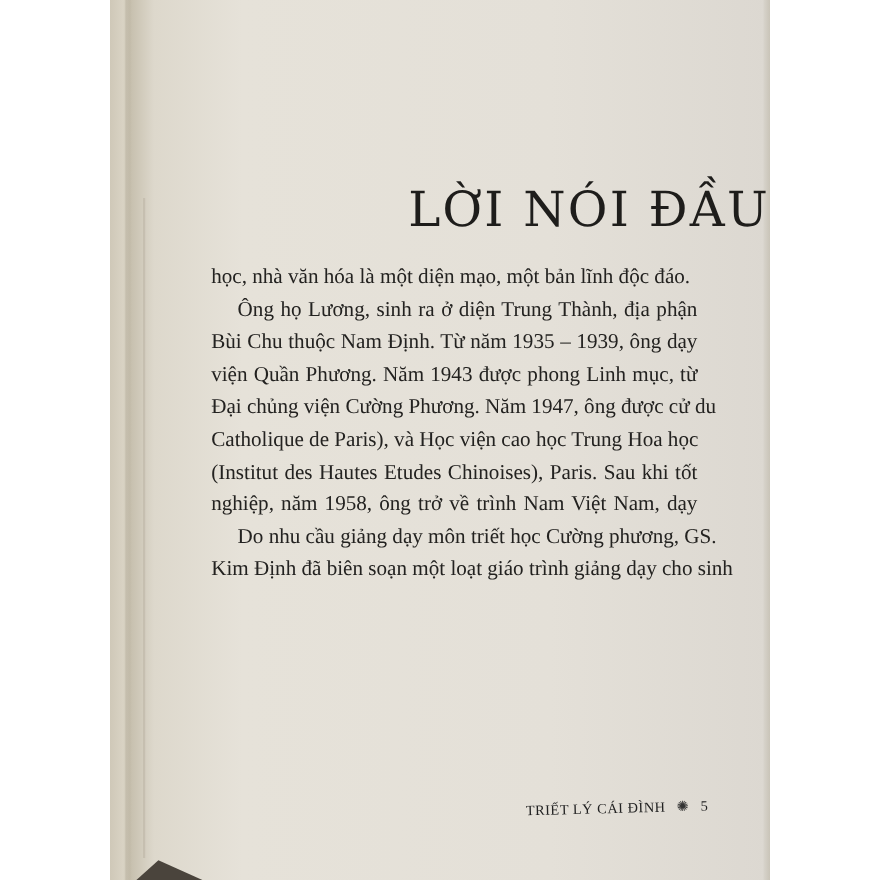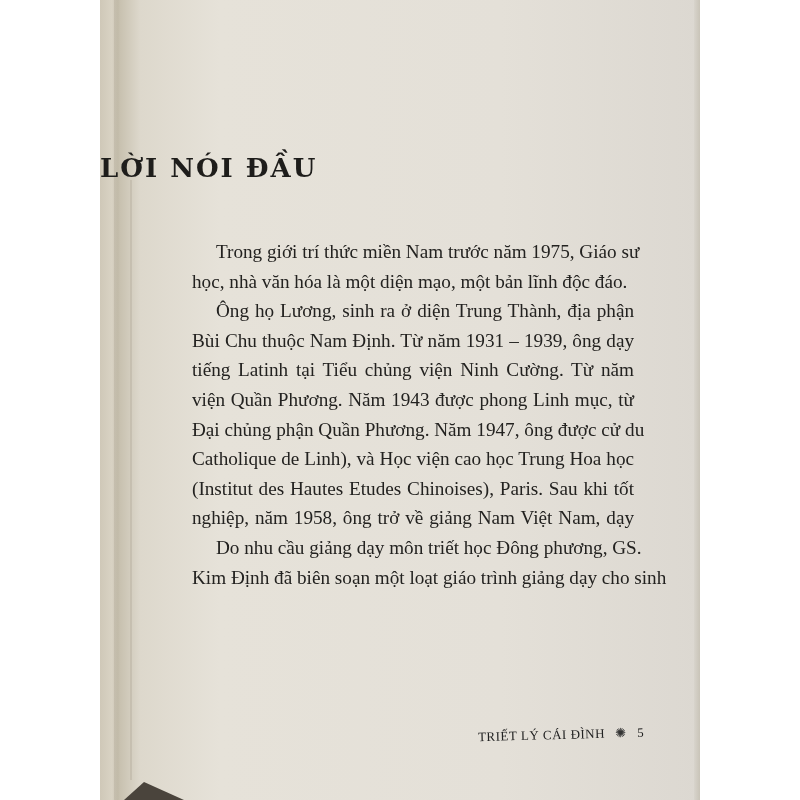--- a/index.html
+++ b/index.html
@@ -50,26 +50,26 @@
     top: 0;
     width: 6px;
     height: 800px;
     background: linear-gradient(90deg, #d8d4cc, #c9c4b8);
   }
   .title {
     position: absolute;
     left: 0;
     width: 600px;
     top: 136px;
-    text-align: left;
+    text-align: right;
     font-family: "DejaVu Serif", serif;
-    font-size: 26px;
+    font-size: 44px;
     letter-spacing: 2px;
     color: #1e1d1b;
-    font-weight: bold;
+    font-weight: normal;
   }
   .body-text {
     position: absolute;
     left: 92px;
     top: 237px;
     width: 442px;
     font-family: "Liberation Serif", serif;
     font-size: 19.2px;
     line-height: 29.6px;
     color: #232220;
@@ -108,33 +108,31 @@
 <div class="photo">
   <div class="gutter-shadow"></div>
   <div class="page-fold"></div>
   <div class="corner-dark"></div>
   <div class="right-edge"></div>
 
   <h1 class="title">LỜI NÓI ĐẦU</h1>
 
   <div class="body-text">
 
-    <span class="line indent">Trong giới trí thức miền Nam trước năm 1975, Giáo sư</span>
     <span class="line last">học, nhà văn hóa là một diện mạo, một bản lĩnh độc đáo.</span>
 
     <span class="line indent">Ông họ Lương, sinh ra ở diện Trung Thành, địa phận</span>
-    <span class="line">Bùi Chu thuộc Nam Định. Từ năm 1931 – 1939, ông dạy</span>
-    <span class="line">tiếng Latinh tại Tiểu chủng viện Ninh Cường. Từ năm</span>
+    <span class="line">Bùi Chu thuộc Nam Định. Từ năm 1935 – 1939, ông dạy</span>
     <span class="line">viện Quần Phương. Năm 1943 được phong Linh mục, từ</span>
-    <span class="line">Đại chủng phận Quần Phương. Năm 1947, ông  được cử du</span>
-    <span class="line">Catholique de Linh), và Học viện cao học Trung Hoa học</span>
+    <span class="line">Đại chủng viện Cường Phương. Năm 1947, ông  được cử du</span>
+    <span class="line">Catholique de Paris), và Học viện cao học Trung Hoa học</span>
     <span class="line">(Institut des Hautes Etudes Chinoises), Paris. Sau khi tốt</span>
-    <span class="line">nghiệp, năm 1958, ông trở về giảng Nam Việt Nam, dạy</span>
+    <span class="line">nghiệp, năm 1958, ông trở về trình Nam Việt Nam, dạy</span>
 
-    <span class="line indent">Do nhu cầu giảng dạy môn triết học Đông phương, GS.</span>
+    <span class="line indent">Do nhu cầu giảng dạy môn triết học Cường phương, GS.</span>
     <span class="line">Kim Định đã biên soạn một loạt giáo trình giảng dạy cho sinh</span>
   </div>
 
   <div class="footer">
     <span class="running-title">TRIẾT LÝ CÁI ĐÌNH</span>
     <span class="flower">✺</span>
     <span>5</span>
   </div>
 </div>
 

